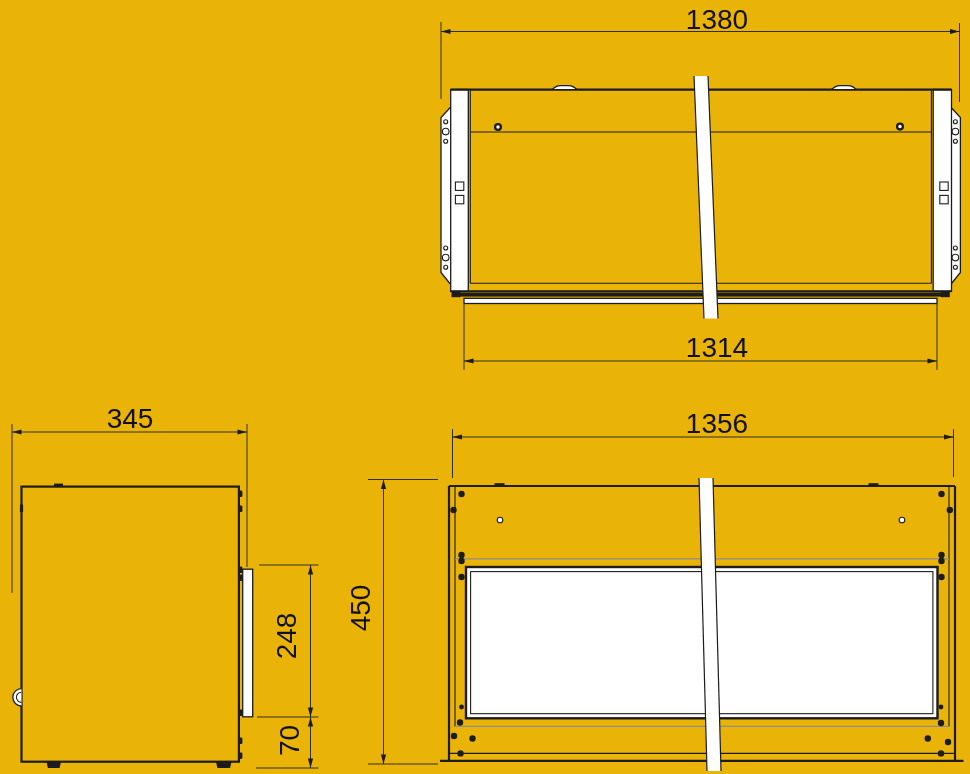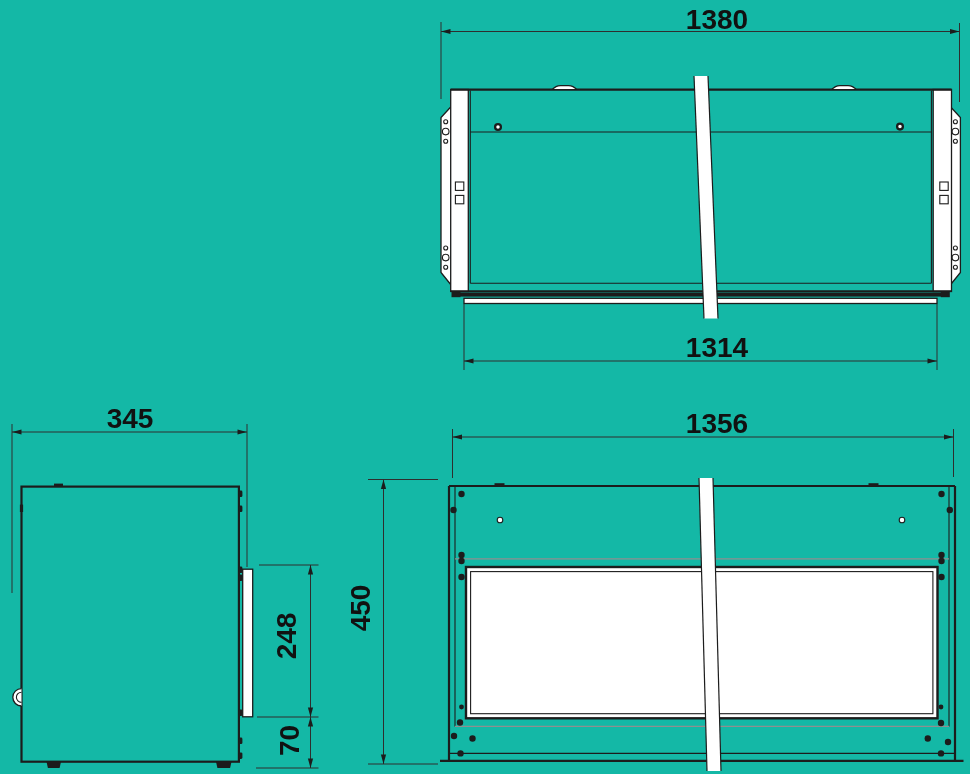--- a/index.html
+++ b/index.html
@@ -1,17 +1,17 @@
 <!DOCTYPE html>
 <html><head>
 <meta charset="utf-8">
 <style>
   html,body{margin:0;padding:0;background:#ffffff;}
-  .sheet{position:relative;width:970px;height:774px;background:#14b8a6;overflow:hidden;
-         font-family:"Liberation Sans", sans-serif;font-weight:bold;}
+  .sheet{position:relative;width:970px;height:774px;background:#eab308;overflow:hidden;
+         font-family:"Liberation Sans", sans-serif;}
   svg{display:block;}
   
   .ln  {stroke:#1c1c1c;fill:none;stroke-width:1.1;}
   .ln2 {stroke:#1c1c1c;fill:none;stroke-width:2.2;}
   .ln18{stroke:#1c1c1c;fill:none;stroke-width:1.8;}
   .lnw {stroke:#1c1c1c;fill:#ffffff;stroke-width:1.3;}
   .lnw2{stroke:#1c1c1c;fill:#ffffff;stroke-width:2.4;}
   .gray{stroke:#8f8f8f;fill:none;stroke-width:1.2;}
   .dim {stroke:#2e2e2e;fill:none;stroke-width:1;}
   .arr {fill:#1c1c1c;stroke:none;}

